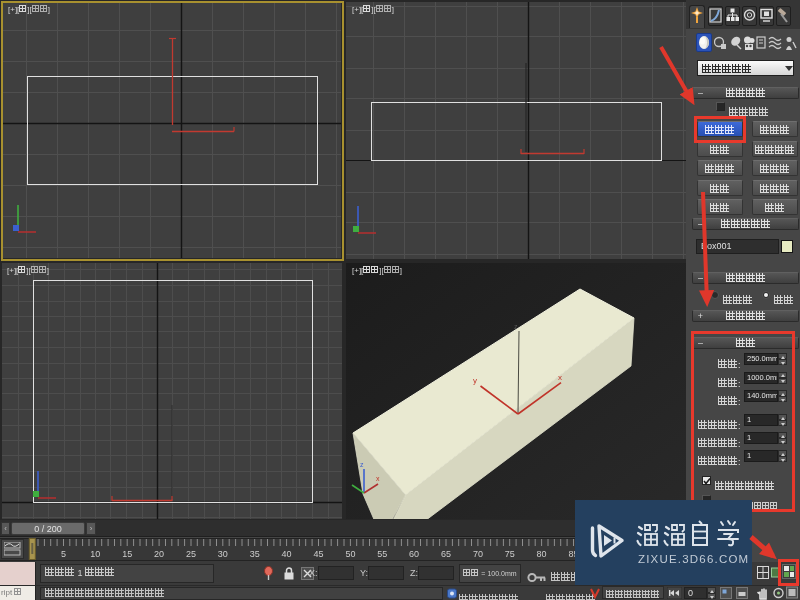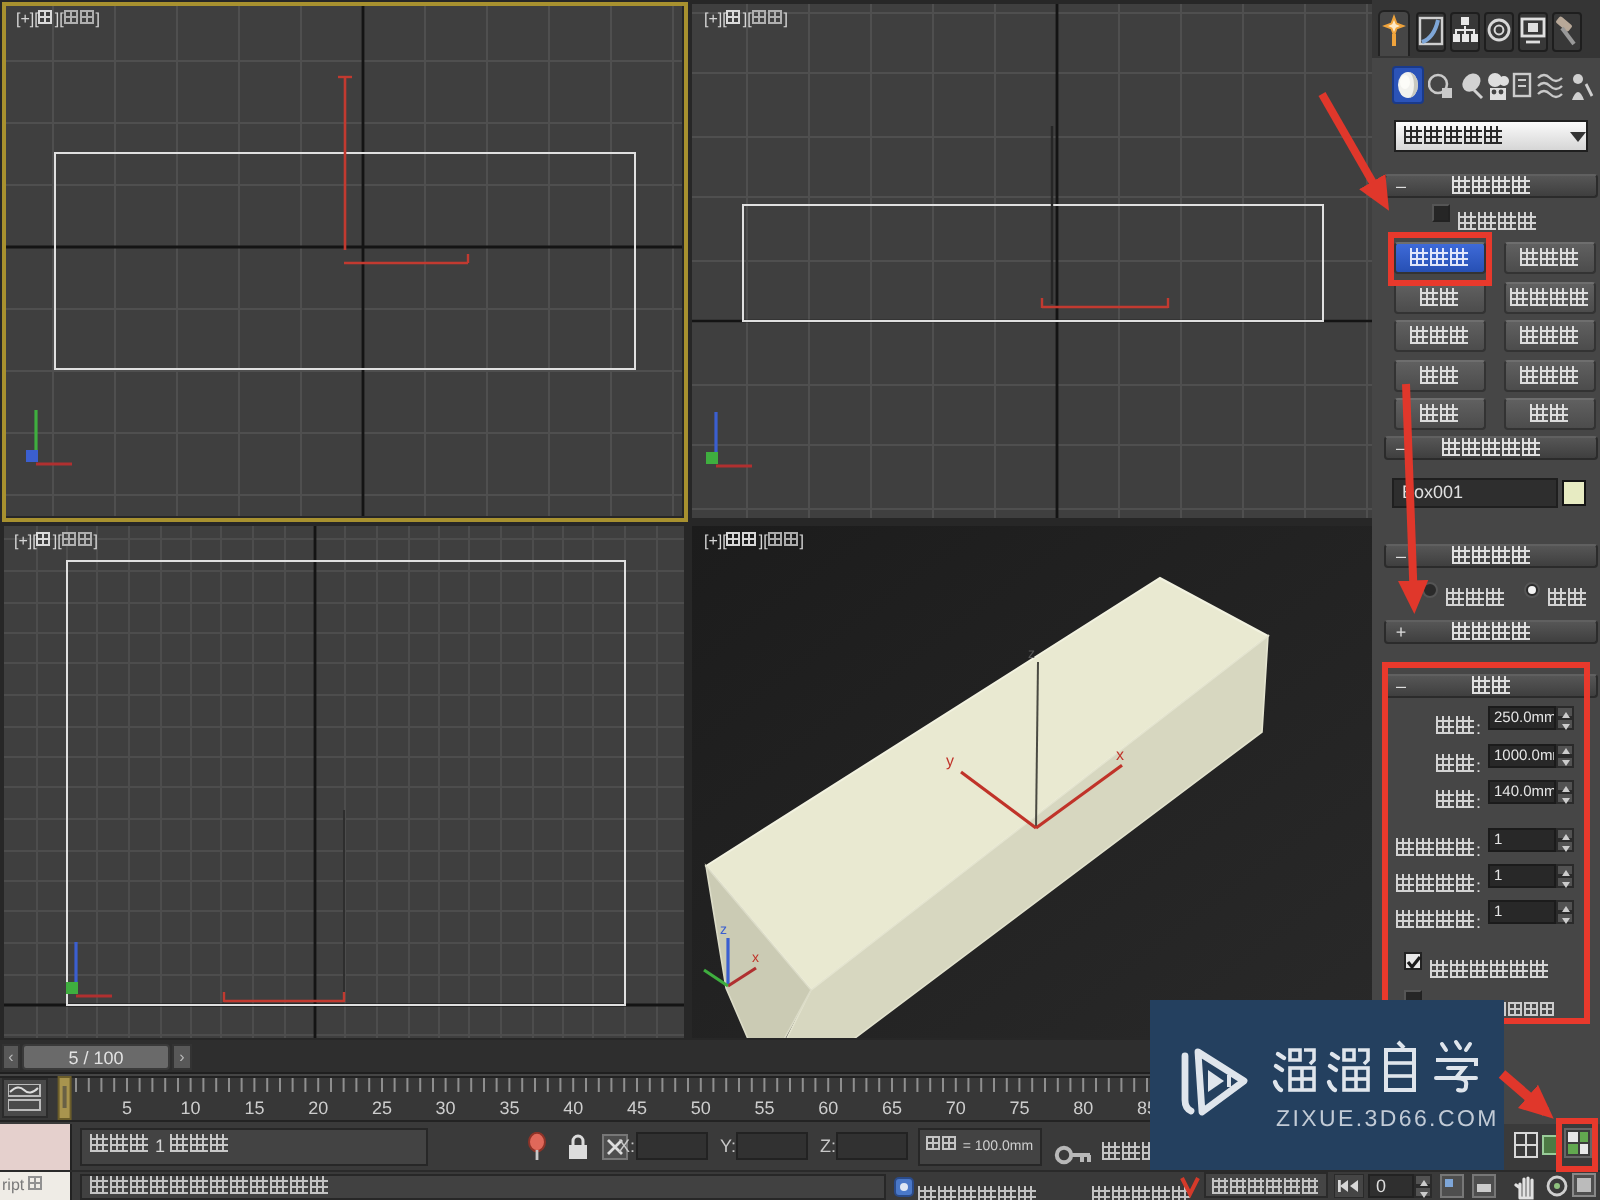--- a/index.html
+++ b/index.html
@@ -166,21 +166,21 @@
     <text x="168" y="66" font-size="7" fill="#555" font-family="Liberation Sans">z</text>
     <line x1="18" y1="230" x2="18" y2="206" stroke="#3b5fd0" stroke-width="1.6"></line>
     <line x1="18" y1="230" x2="32" y2="221" stroke="#b03030" stroke-width="1.6"></line>
     <line x1="18" y1="230" x2="6" y2="222" stroke="#3fae3f" stroke-width="1.6"></line>
     <text x="30" y="218" font-size="7" fill="#c03329" font-family="Liberation Sans">x</text>
     <text x="14" y="204" font-size="7" fill="#3b5fd0" font-family="Liberation Sans">z</text>
   </svg>
 <div class="vlab" style="left:352px;top:266px;">[+][<i class="c" style="width:7px;height:7px;color:#e8e8e8;"></i><i class="c" style="width:7px;height:7px;color:#e8e8e8;"></i>][<i class="c" style="width:7px;height:7px;color:#b9b9b9;"></i><i class="c" style="width:7px;height:7px;color:#b9b9b9;"></i>]</div>
 <div class="a" style="left:0;top:520px;width:688px;height:17px;background:#2e2e2e;border-bottom:1px solid #1f1f1f;"></div>
 <div class="a" style="left:1px;top:522px;width:9px;height:13px;background:#585858;border:1px solid #333;color:#bbb;font-size:8px;text-align:center;line-height:11px;">‹</div>
-<div class="a" style="left:11px;top:522px;width:74px;height:13px;background:#6a6a6a;border:1px solid #3a3a3a;border-radius:2px;color:#e2e2e2;font-size:9px;text-align:center;line-height:12px;">5 / 100</div>
+<div class="a" style="left:11px;top:522px;width:74px;height:13px;background:#6a6a6a;border:1px solid #3a3a3a;border-radius:2px;color:#e2e2e2;font-size:9px;text-align:center;line-height:12px;">0 / 200</div>
 <div class="a" style="left:86px;top:522px;width:10px;height:13px;background:#585858;border:1px solid #333;color:#bbb;font-size:8px;text-align:center;line-height:11px;">›</div>
 <svg class="a" style="left:0;top:538px;" width="688" height="22">
     <rect width="688" height="22" fill="#373737"></rect>
     <rect x="0" y="0" width="688" height="1" fill="#222"></rect>
     <line x1="31.6" y1="1" x2="31.6" y2="8" stroke="#8f8f8f" stroke-width="1"></line>
     <line x1="38.0" y1="1" x2="38.0" y2="8" stroke="#8f8f8f" stroke-width="1"></line>
     <line x1="44.4" y1="1" x2="44.4" y2="8" stroke="#8f8f8f" stroke-width="1"></line>
     <line x1="50.7" y1="1" x2="50.7" y2="8" stroke="#8f8f8f" stroke-width="1"></line>
     <line x1="57.1" y1="1" x2="57.1" y2="8" stroke="#8f8f8f" stroke-width="1"></line>
     <line x1="63.5" y1="1" x2="63.5" y2="8" stroke="#8f8f8f" stroke-width="1"></line>

